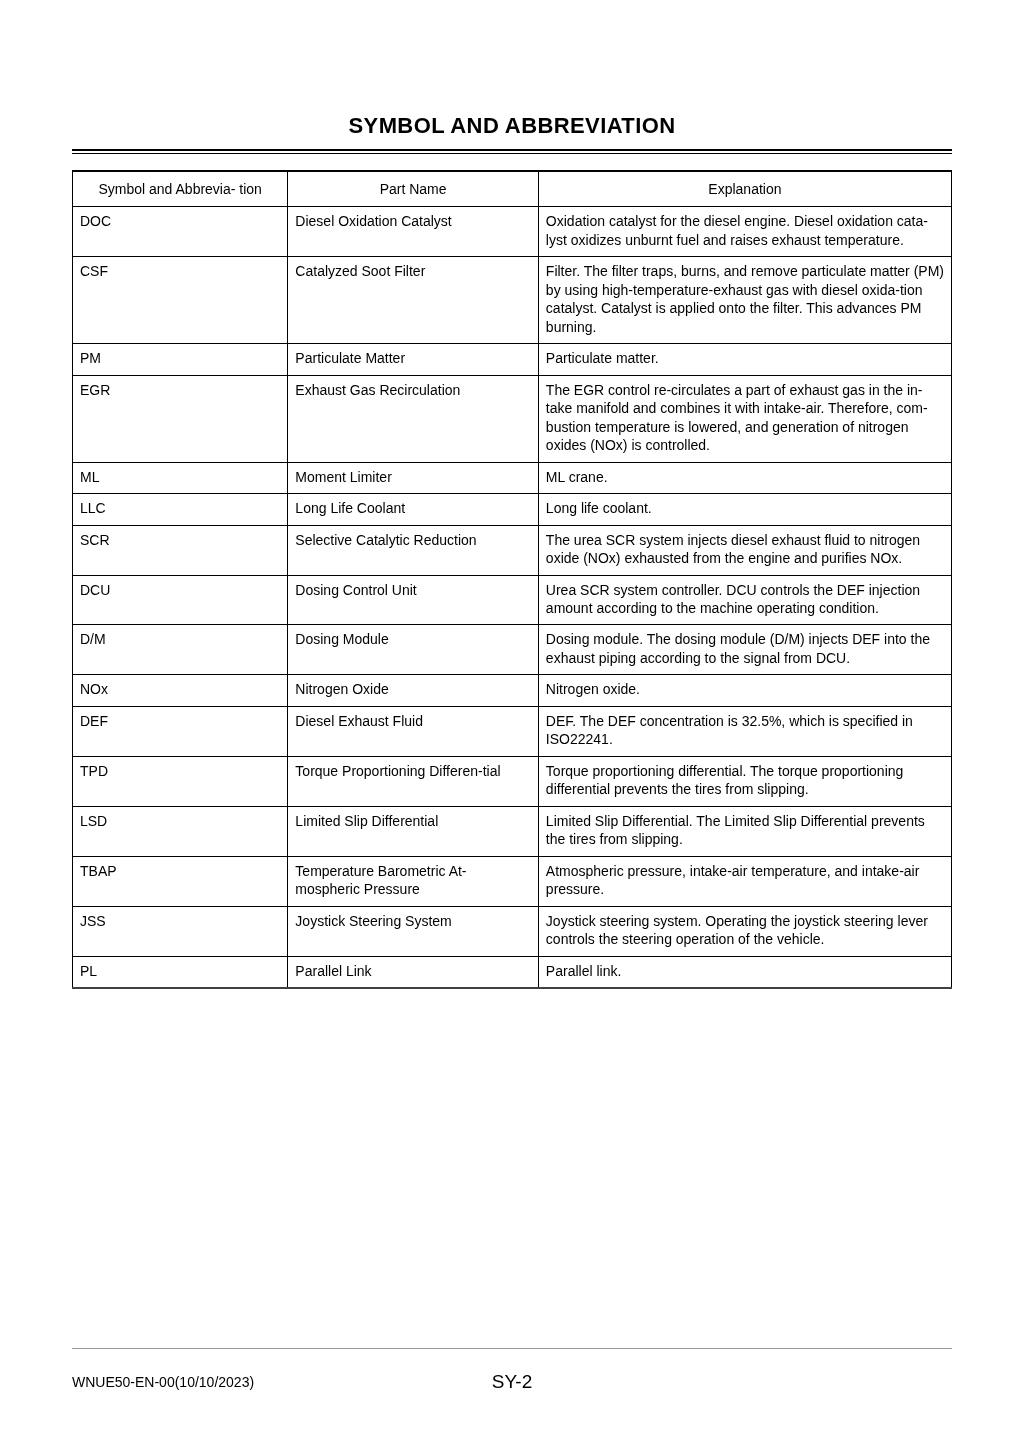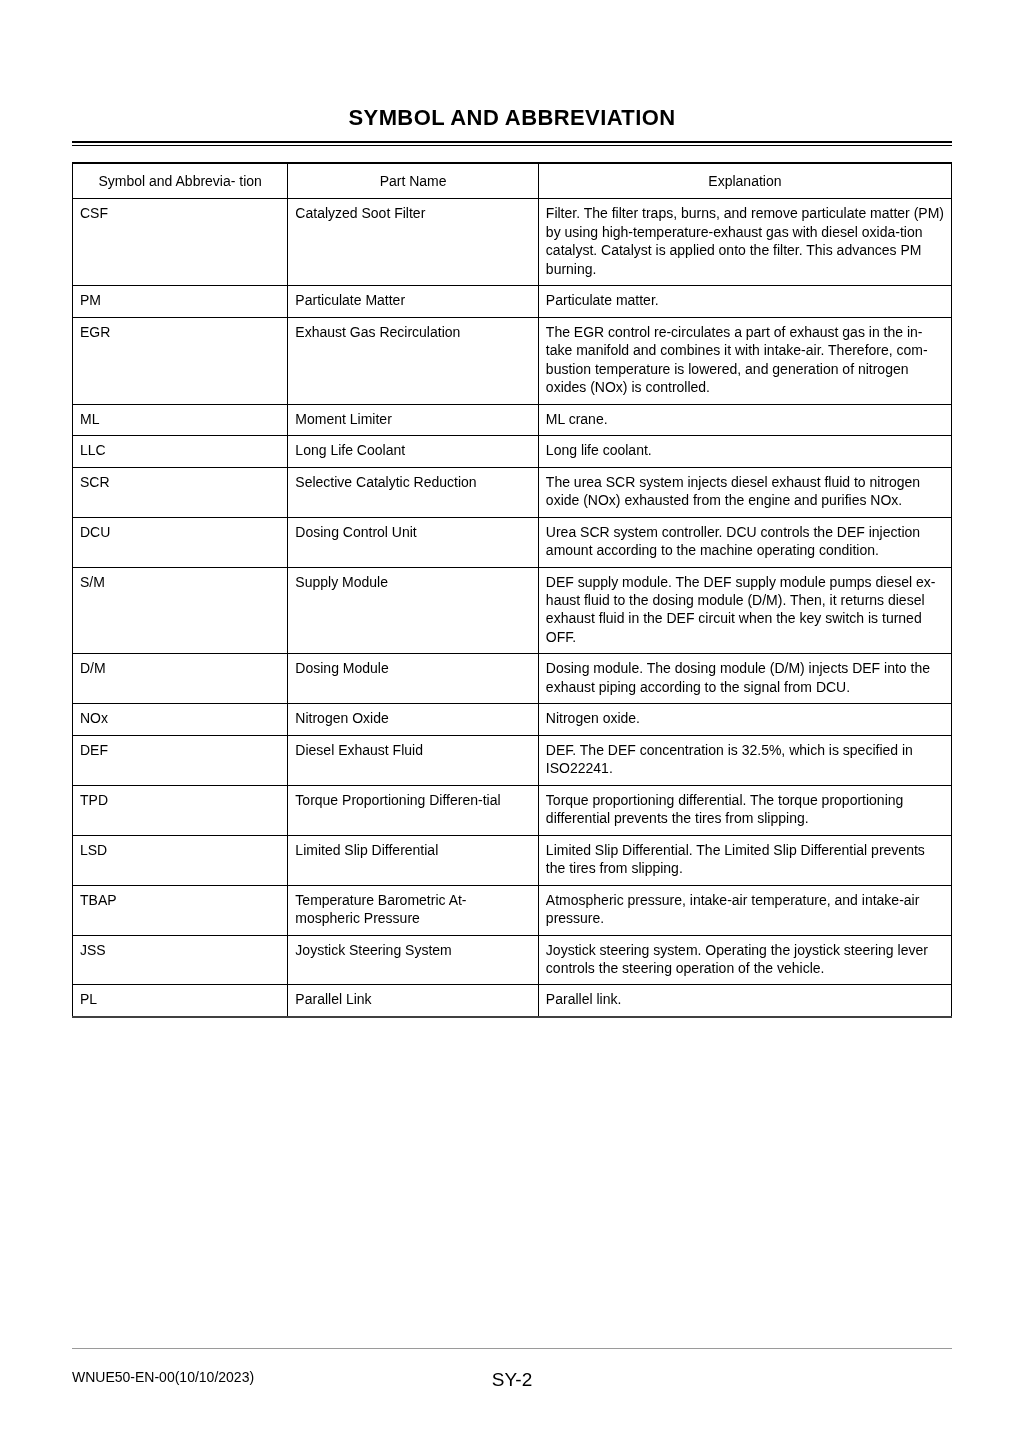--- a/index.html
+++ b/index.html
@@ -14,21 +14,21 @@
     color: #000000;
     position: relative;
     overflow: hidden;
   }
   .page {
     position: absolute;
     left: 0; top: 0;
     width: 1024px;
     height: 1447px;
     box-sizing: border-box;
-    padding: 0 72px;
+    padding: 8px 72px;
   }
   .doc-title {
     text-align: center;
     font-size: 22px;
     font-weight: bold;
     letter-spacing: 0.4px;
     margin-top: 105px;
     margin-bottom: 10px;
   }
   .title-rule {
@@ -75,21 +75,21 @@
     right: 72px;
     bottom: 52px;
   }
   .footer-rule {
     border: 0;
     border-top: 1px solid #9a9a9a;
     margin: 0 0 10px 0;
   }
   .footer-row {
     display: flex;
-    align-items: flex-start;
+    align-items: center;
     position: relative;
     height: 26px;
     margin-top: 20px;
   }
   .footer-left {
     font-size: 14px;
   }
   .footer-center {
     position: absolute;
     left: 0; right: 0;
@@ -115,20 +115,25 @@
     <thead>
       <tr>
         <th>Symbol and Abbrevia-
 tion</th>
         <th>Part Name</th>
         <th>Explanation</th>
       </tr>
     </thead>
     <tbody id="table-body">
         <tr>
+          <td class="col1">DOC</td>
+          <td class="col2">Diesel Oxidation Catalyst</td>
+          <td class="col3">Oxidation catalyst for the diesel engine. Diesel oxidation cata-lyst oxidizes unburnt fuel and raises exhaust temperature.</td>
+        </tr>
+        <tr>
           <td class="col1">CSF</td>
           <td class="col2">Catalyzed Soot Filter</td>
           <td class="col3">Filter. The filter traps, burns, and remove particulate matter (PM) by using high-temperature-exhaust gas with diesel oxida-tion catalyst. Catalyst is applied onto the filter. This advances PM burning.</td>
         </tr>
         <tr>
           <td class="col1">PM</td>
           <td class="col2">Particulate Matter</td>
           <td class="col3">Particulate matter.</td>
         </tr>
         <tr>
@@ -148,25 +153,20 @@
         </tr>
         <tr>
           <td class="col1">SCR</td>
           <td class="col2">Selective Catalytic Reduction</td>
           <td class="col3">The urea SCR system injects diesel exhaust fluid to nitrogen oxide (NOx) exhausted from the engine and purifies NOx.</td>
         </tr>
         <tr>
           <td class="col1">DCU</td>
           <td class="col2">Dosing Control Unit</td>
           <td class="col3">Urea SCR system controller. DCU controls the DEF injection amount according to the machine operating condition.</td>
-        </tr>
-        <tr>
-          <td class="col1">S/M</td>
-          <td class="col2">Supply Module</td>
-          <td class="col3">DEF supply module. The DEF supply module pumps diesel ex-haust fluid to the dosing module (D/M). Then, it returns diesel exhaust fluid in the DEF circuit when the key switch is turned OFF.</td>
         </tr>
         <tr>
           <td class="col1">D/M</td>
           <td class="col2">Dosing Module</td>
           <td class="col3">Dosing module. The dosing module (D/M) injects DEF into the exhaust piping according to the signal from DCU.</td>
         </tr>
         <tr>
           <td class="col1">NOx</td>
           <td class="col2">Nitrogen Oxide</td>
           <td class="col3">Nitrogen oxide.</td>

